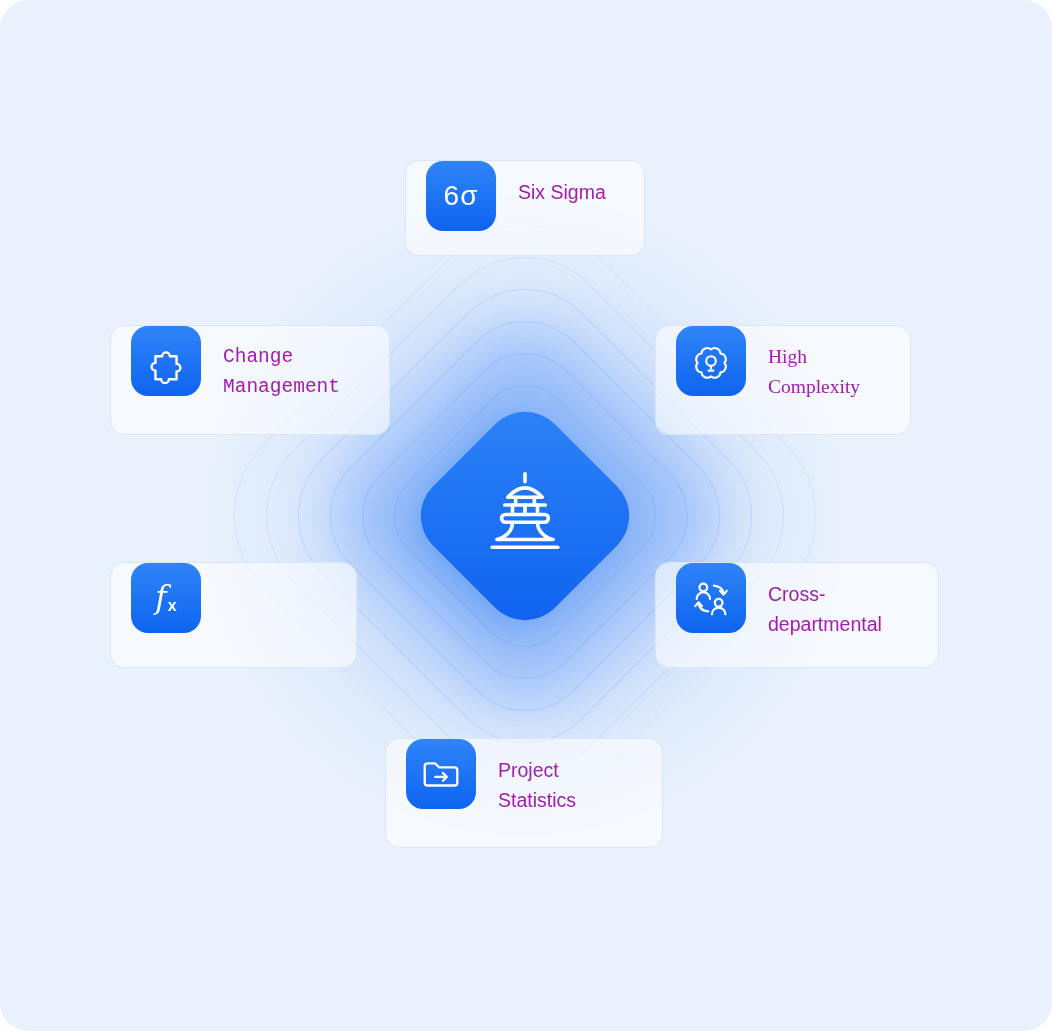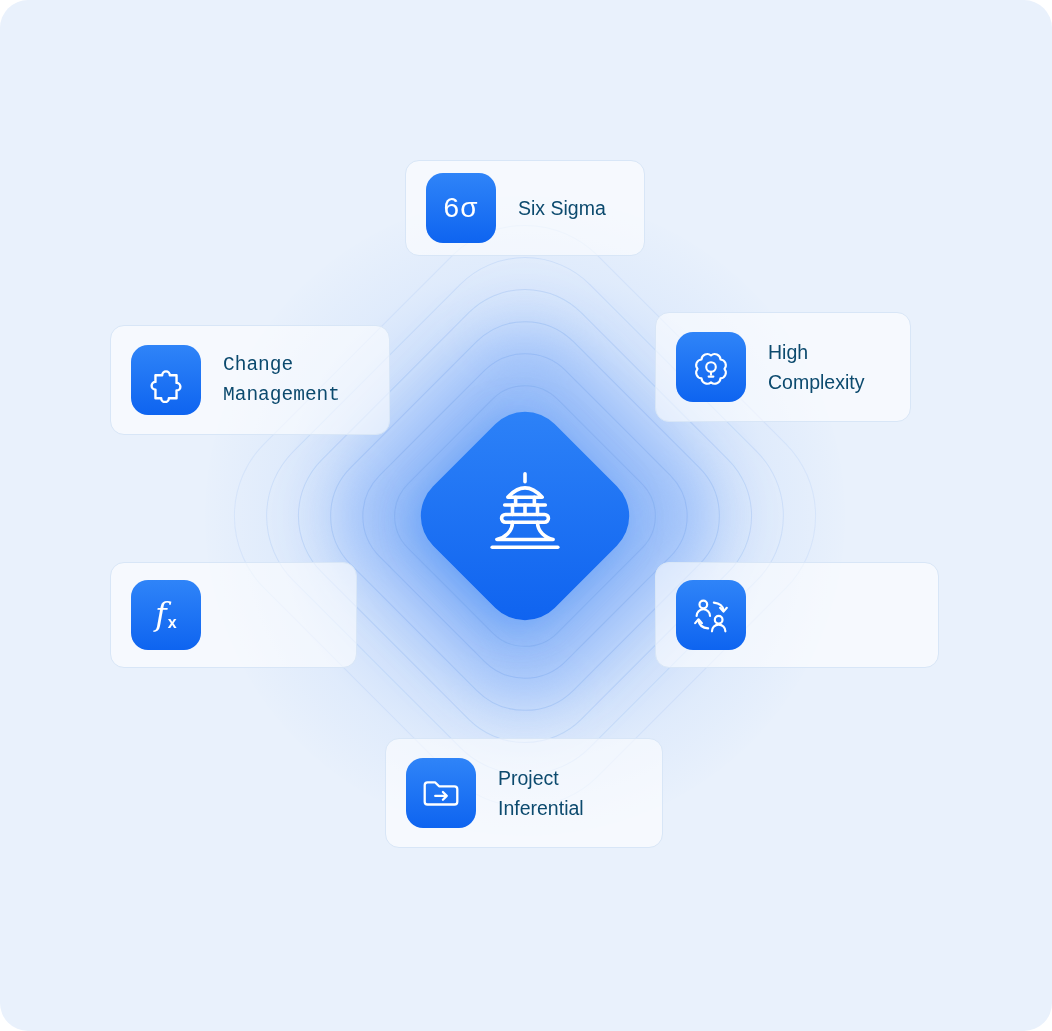--- a/index.html
+++ b/index.html
@@ -42,41 +42,41 @@
     width:172px;height:172px;border-radius:42px;
     transform:translate(-50%,-50%) rotate(45deg);
     background:linear-gradient(135deg,#2f84f8 0%,#0d61ef 100%);
     display:flex;align-items:center;justify-content:center;
     box-shadow:0 10px 40px rgba(17,112,242,0.35);
   }
   .center-icon{transform:rotate(-45deg);width:104px;height:104px;display:flex;align-items:center;justify-content:center;}
   .center-icon svg{width:100px;height:100px;}
   
   .card{
-    position:absolute;display:flex;align-items:center;gap:22px;
+    position:absolute;display:flex;align-items:flex-start;gap:22px;
     padding:0 20px;box-sizing:border-box;
     background:rgba(255,255,255,0.58);
     border:1px solid #d8e6f7;border-radius:14px;
   }
   .card-six-sigma{left:405px;top:160px;width:240px;height:96px;}
   .card-change-management{left:110px;top:325px;width:280px;height:110px;font-family:Liberation Mono, monospace;}
-  .card-high-complexity{left:655px;top:312px;width:256px;height:110px;}
+  .card-high-complexity{left:655px;top:325px;width:256px;height:110px;font-family:Liberation Serif, serif;}
   .card-inferential-statistics{left:110px;top:562px;width:247px;height:106px;}
   .card-cross-departmental{left:655px;top:562px;width:284px;height:106px;}
   .card-project-management{left:385px;top:738px;width:278px;height:110px;}
   .tile{
     flex:0 0 70px;width:70px;height:70px;border-radius:17px;
     background:linear-gradient(180deg,#2f84f8 0%,#0e64f0 100%);
     display:flex;align-items:center;justify-content:center;
     color:#ffffff;
   }
   .tile svg{width:46px;height:46px;}
   .card-label{
-    font-size:19.5px;line-height:1.55;color:#0c4a6e;
-    white-space:pre-line;font-weight:400;
+    font-size:19.5px;line-height:1.55;color:#a21caf;
+    white-space:pre-line;font-weight:400;margin-top:16px;
   }
   .sigma-text{font-size:28px;letter-spacing:1px;color:#fff;}
   .fx-wrap{display:flex;align-items:flex-start;}
   .fx-f{font-family:"DejaVu Serif","Liberation Serif",serif;font-style:italic;font-size:31px;line-height:1;}
   .fx-x{font-size:16px;font-weight:700;margin-top:16px;margin-left:1px;line-height:1;}
 </style>
 </head>
 <body>
 
 <div class="stage">
@@ -154,27 +154,29 @@
         <circle cx="16" cy="13" r="4"></circle>
         <path d="M9 25 a7 7 0 0 1 14 0"></path>
         <circle cx="32" cy="29" r="4"></circle>
         <path d="M25 41 a7 7 0 0 1 14 0"></path>
         <path d="M27 11 Q36 12 37 19"></path>
         <path d="M33.5 16.5 L37 20.5 L40.5 16.5"></path>
         <path d="M21 38 Q12 37 11 30"></path>
         <path d="M7.5 32.5 L11 28.5 L14.5 32.5"></path>
       </svg>
     </div>
+    <div class="card-label">Cross-
+departmental</div>
   </div>
 
   <div class="card card-project-management">
     <div class="tile">
       <svg viewBox="0 0 48 48" fill="none" stroke="#ffffff" stroke-width="2.4" stroke-linecap="round" stroke-linejoin="round">
         <path d="M7 16 a3 3 0 0 1 3 -3 h8 l4 4 h16 a3 3 0 0 1 3 3 v13 a3 3 0 0 1 -3 3 H10 a3 3 0 0 1 -3 -3 z"></path>
         <path d="M18 27 h11"></path>
         <path d="M26 23 l4 4 -4 4"></path>
       </svg>
     </div>
     <div class="card-label">Project
-Inferential</div>
+Statistics</div>
   </div>
 
 </div>
 
 </body></html>

